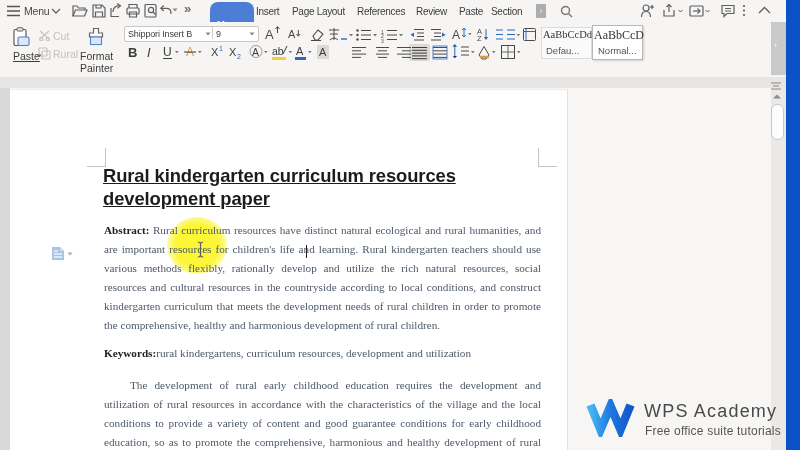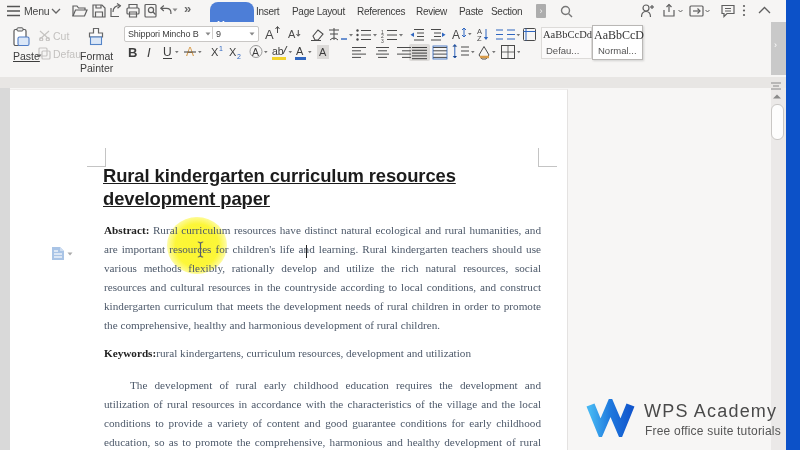--- a/index.html
+++ b/index.html
@@ -169,32 +169,32 @@
   </div>
 <div class="abs grey" style="left:53px;top:30px;font-size:10.5px;">Cut</div>
 <div class="abs" style="left:38px;top:47px;">
     <svg width="13" height="13" viewBox="0 0 13 13">
       <g stroke="#c5c3c1" stroke-width="1.2" fill="none">
         <rect x="1" y="1" width="8" height="8" rx="1"></rect>
         <rect x="4" y="4" width="8" height="8" rx="1"></rect>
       </g>
     </svg>
   </div>
-<div class="abs grey" style="left:53px;top:48px;font-size:10.5px;">Defau</div>
+<div class="abs grey" style="left:53px;top:48px;font-size:10.5px;">Rural</div>
 
 <div class="abs" style="left:85px;top:27px;">
   <svg width="22" height="20" viewBox="0 0 22 20">
     <path d="M8.5 1.5 h5 v4.5 h4 v4 H4.5 v-4 h4 z" fill="#fbfbfb" stroke="#666" stroke-width="1.2"></path>
     <rect x="5.5" y="10" width="11" height="7.5" fill="#dbe7f7" stroke="#5585c8" stroke-width="1.1"></rect>
   </svg>
 </div>
 <div class="abs rlab" style="left:80px;top:50px;text-align:center;width:32px;">Format<br>Painter</div>
 
 <div class="abs combo" style="left:124px;top:26px;width:133px;height:14px;"></div>
-<div class="abs" style="left:128px;top:28px;font-size:9px;letter-spacing:-0.15px;color:#3d3d3d;line-height:12px;">Shippori Mincho B</div>
+<div class="abs" style="left:128px;top:28px;font-size:9px;letter-spacing:-0.15px;color:#3d3d3d;line-height:12px;">Shippori Insert B</div>
 <div class="abs" style="left:205px;top:32px;">
     <svg width="6" height="4">
       <path d="M0.5 0.5 h5 L3 3.5 Z" fill="#888"></path>
     </svg>
   </div>
 <div class="abs" style="left:212px;top:27px;width:1px;height:12px;background:#d0cecc;"></div>
 <div class="abs" style="left:216px;top:28px;font-size:9px;color:#3d3d3d;line-height:12px;">9</div>
 <div class="abs" style="left:249px;top:32px;">
     <svg width="6" height="4">
       <path d="M0.5 0.5 h5 L3 3.5 Z" fill="#888"></path>

